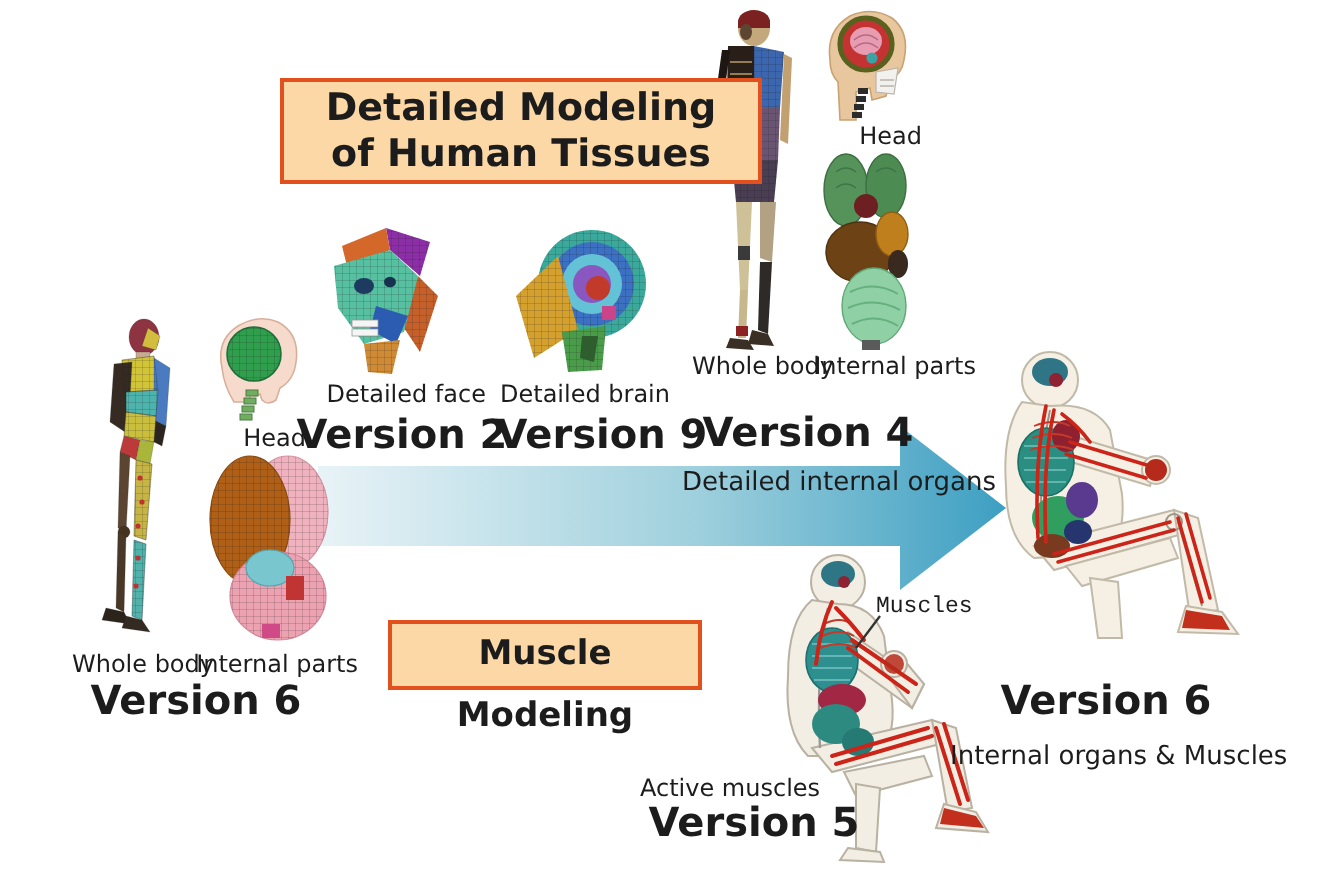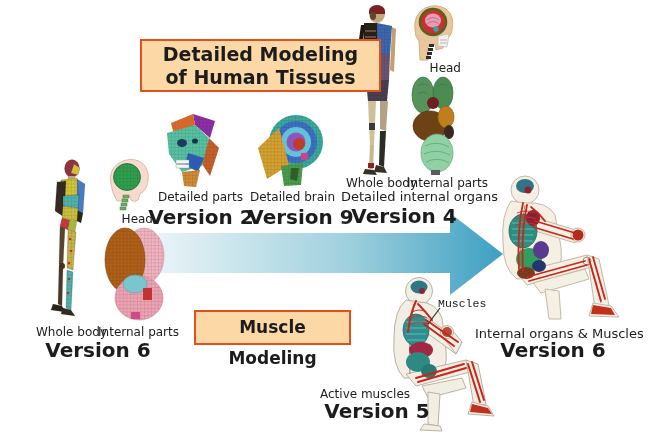--- a/index.html
+++ b/index.html
@@ -13,21 +13,21 @@
   }
   .banner{
     position:absolute;z-index:3;
     background:var(--box_fill,#fbd8a5);
     border:2px solid var(--box_border,#e2501e);
     text-align:center;font-weight:bold;
   }
   #banner-tissues{left:140px;top:39px;width:237px;height:47px;font-size:19px;line-height:23px;padding-top:2px;}
   #banner-muscle{left:194px;top:310px;width:153px;height:31px;font-size:17px;line-height:31px;}
   .caption{position:absolute;z-index:3;font-size:12px;text-align:right;white-space:nowrap;}
-  .caption-md{font-size:13px;}
+  .caption-md{font-size:13px;margin-top:45px;}
   .version-title{position:absolute;z-index:3;font-weight:bold;font-size:20px;text-align:center;white-space:nowrap;}
   .callout{position:absolute;z-index:3;font-size:11.5px;white-space:nowrap;font-family:Liberation Mono, monospace;}
   svg.fig{position:absolute;z-index:2;overflow:visible;}
   svg.arrow{position:absolute;z-index:1;}
 </style>
 </head>
 <body>
 
 <div class="canvas">
 
@@ -134,21 +134,21 @@
       <polygon points="10,21 38,13 52,26 45,54 25,60 12,42" fill="#57c0a0"></polygon>
       <polygon points="10,21 38,13 52,26 45,54 25,60 12,42" fill="url(#meshpat)"></polygon>
       <ellipse cx="25" cy="31" rx="5" ry="4" fill="#1d3a5f"></ellipse>
       <ellipse cx="38" cy="29" rx="3" ry="2.6" fill="#16324f"></ellipse>
       <polygon points="31,41 47,46 41,60 28,53" fill="#2c5cb2"></polygon>
       <rect x="19" y="48" width="13" height="3.5" fill="#f5f5f5" stroke="#999" stroke-width="0.4"></rect>
       <rect x="19" y="52.5" width="13" height="3.5" fill="#f5f5f5" stroke="#999" stroke-width="0.4"></rect>
       <polygon points="25,60 43,58 39,75 27,74" fill="#cf8a35"></polygon>
       <polygon points="25,60 43,58 39,75 27,74" fill="url(#meshpat)"></polygon>
     </svg>
-    <div class="caption" style="left:153px;top:190px;width:90px">Detailed parts</div>
+    <div class="caption" style="left:153px;top:190px;width:90px">Detailed face</div>
     <div class="version-title" style="left:146px;top:205px;width:110px">Version 2</div>
   </div>
 
   <div>
     <svg class="fig" style="left:253px;top:113px" width="74" height="78" viewBox="0 0 74 78">
       <circle cx="43" cy="29" r="27" fill="#3aa89b"></circle>
       <circle cx="43" cy="29" r="27" fill="url(#meshpat)"></circle>
       <circle cx="43" cy="29" r="21" fill="#3c70c2"></circle>
       <circle cx="43" cy="29" r="21" fill="url(#meshpat)"></circle>
       <circle cx="43" cy="29" r="15" fill="#64c2d6"></circle>

